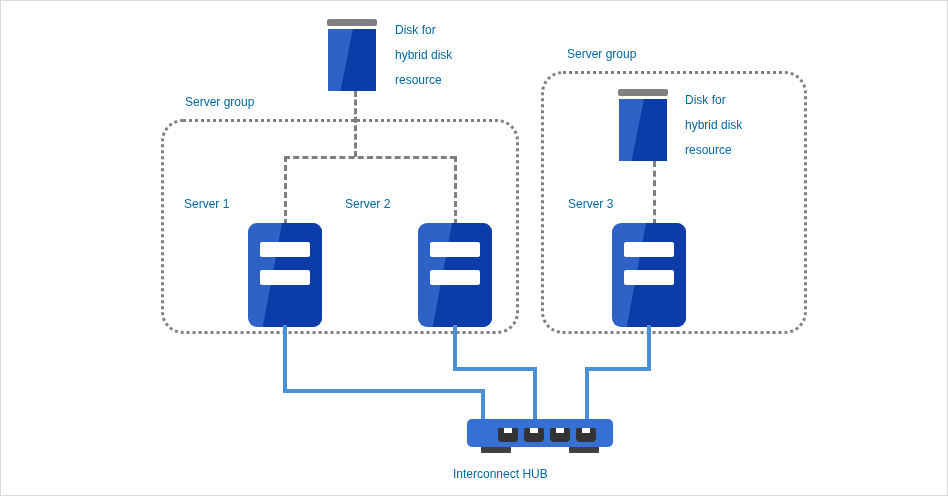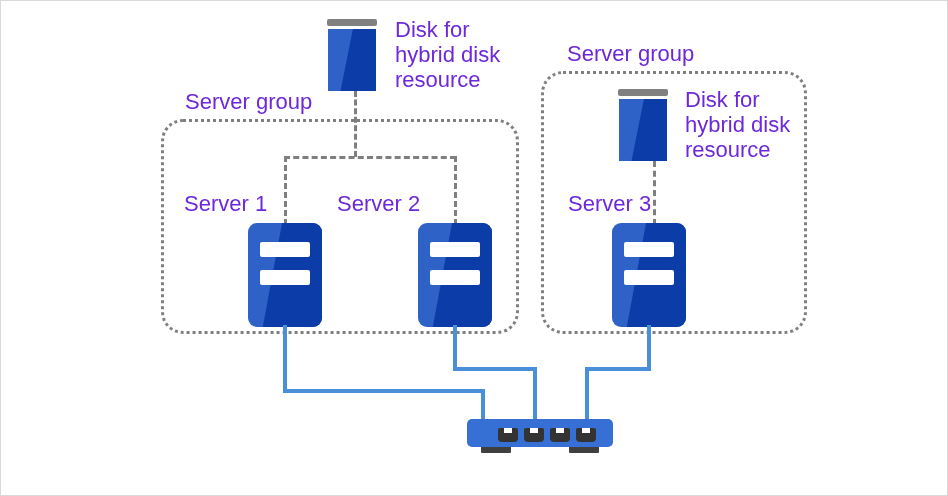--- a/index.html
+++ b/index.html
@@ -7,22 +7,22 @@
   #canvas{
     position:relative;
     width:948px;height:496px;
     background:#ffffff;
     border:1px solid #d9d9d9;
     box-sizing:border-box;
     overflow:hidden;
   }
   .lbl{
     position:absolute;
-    color:#6d28d9;
-    font-size:22px;
+    color:#0369a1;
+    font-size:12px;
     line-height:22px;
     white-space:pre;
     letter-spacing:0px;
   }
   
   .group-box{
     position:absolute;
     border:3px dotted #7f7f7f;
     border-radius:22px;
     box-sizing:border-box;
@@ -134,21 +134,21 @@
   <div class="dashv" style="left:283px;top:155px;height:69px;"></div>
   <div class="dashv" style="left:453px;top:155px;height:69px;"></div>
 
   <div class="lbl" style="left:183px;top:192px;">Server 1</div>
   <div class="server" style="left:247px;top:222px;">
     <div class="dark"></div>
     <div class="bar b1"></div>
     <div class="bar b2"></div>
   </div>
 
-  <div class="lbl" style="left:336px;top:192px;">Server 2</div>
+  <div class="lbl" style="left:344px;top:192px;">Server 2</div>
   <div class="server" style="left:417px;top:222px;">
     <div class="dark"></div>
     <div class="bar b1"></div>
     <div class="bar b2"></div>
   </div>
 
   <div class="disk" style="left:617px;top:88px;">
     <div class="cap"></div>
     <div class="body">
       <div class="dark"></div>
@@ -194,14 +194,15 @@
         </div>
       <div class="port" style="left:83px;">
           <div class="notch"></div>
         </div>
       <div class="port" style="left:109px;">
           <div class="notch"></div>
         </div>
     </div>
   </div>
 
+  <div class="lbl" style="left:452px;top:462px;">Interconnect HUB</div>
 
 </div>
 
 </body></html>

